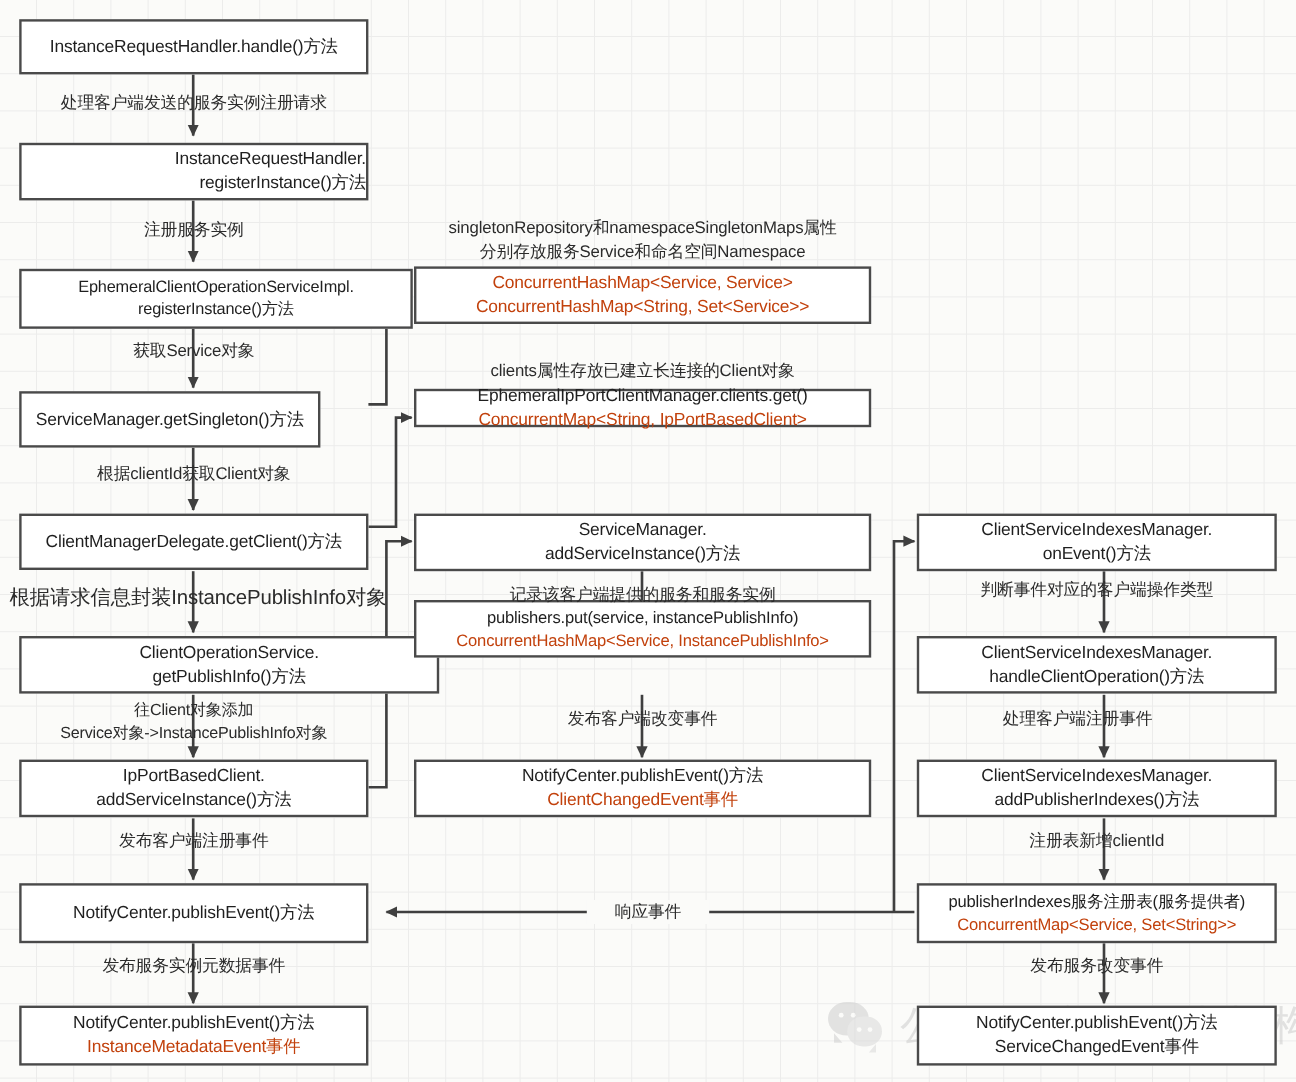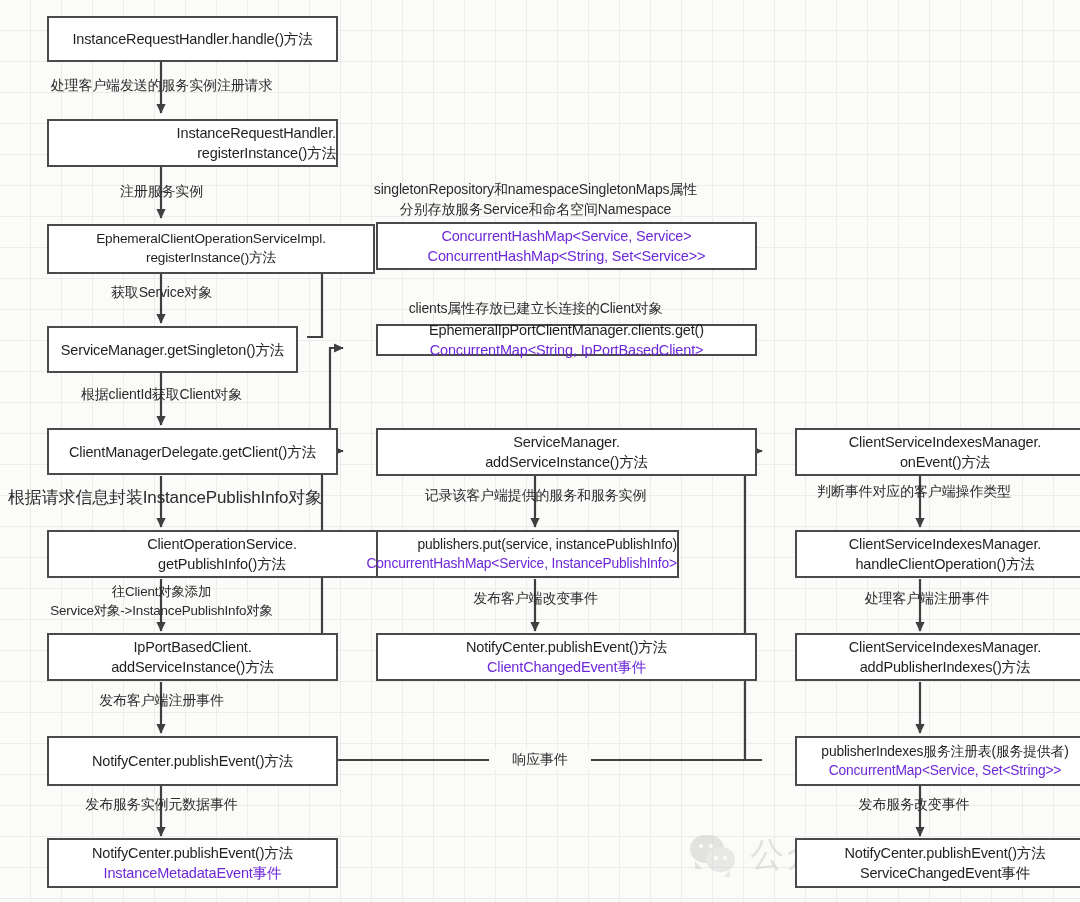--- a/index.html
+++ b/index.html
@@ -30,24 +30,23 @@
     display:flex;
     flex-direction:column;
     align-items:center;
     justify-content:center;
     text-align:center;
     color:#1f1f1f;
     font-size:14.5px;
     line-height:1.38;
     letter-spacing:-0.15px;
     z-index:3;
-    margin-left:31px;
   }
   .node .ln{display:block;white-space:nowrap;}
-  .node .red{color:#6d28d9;}
+  .node .red{color:#c2410c;}
 
   .elabel{
     position:absolute;
     color:#2b2b2b;
     font-size:14px;
     line-height:1.4;
     letter-spacing:-0.15px;
     text-align:center;
     white-space:nowrap;
     z-index:4;
@@ -226,21 +225,21 @@
 
   <div class="node" style="left:345px;top:428px;width:381px;height:48px;">
     <span class="ln">ServiceManager.</span>
     <span class="ln">addServiceInstance()方法</span>
   </div>
 
   <div class="elabel" style="left:345px;top:486px;width:381px;">
     <span class="ln">记录该客户端提供的服务和服务实例</span>
   </div>
 
-  <div class="node" style="left:345px;top:530px;width:303px;height:48px;font-size:13.8px;align-items:flex-end;">
+  <div class="node" style="left:345px;top:500px;width:381px;height:48px;font-size:13.8px;">
     <span class="ln">publishers.put(service, instancePublishInfo)</span>
     <span class="ln red">ConcurrentHashMap&lt;Service, InstancePublishInfo&gt;</span>
   </div>
 
   <div class="elabel" style="left:345px;top:589px;width:381px;">
     <span class="ln">发布客户端改变事件</span>
   </div>
 
   <div class="node" style="left:345px;top:633px;width:381px;height:48px;">
     <span class="ln">NotifyCenter.publishEvent()方法</span>
@@ -258,29 +257,32 @@
 
   <div class="elabel" style="left:764px;top:482px;width:300px;">
     <span class="ln">判断事件对应的客户端操作类型</span>
   </div>
 
   <div class="node" style="left:764px;top:530px;width:300px;height:48px;">
     <span class="ln">ClientServiceIndexesManager.</span>
     <span class="ln">handleClientOperation()方法</span>
   </div>
 
-  <div class="elabel" style="left:777px;top:589px;width:300px;">
+  <div class="elabel" style="left:748px;top:589px;width:300px;">
     <span class="ln">处理客户端注册事件</span>
   </div>
 
   <div class="node" style="left:764px;top:633px;width:300px;height:48px;">
     <span class="ln">ClientServiceIndexesManager.</span>
     <span class="ln">addPublisherIndexes()方法</span>
   </div>
 
+  <div class="elabel" style="left:764px;top:691px;width:300px;">
+    <span class="ln">注册表新增clientId</span>
+  </div>
 
   <div class="node" style="left:764px;top:736px;width:300px;height:50px;font-size:13.8px;">
     <span class="ln">publisherIndexes服务注册表(服务提供者)</span>
     <span class="ln red">ConcurrentMap&lt;Service, Set&lt;String&gt;&gt;</span>
   </div>
 
   <div class="elabel" style="left:764px;top:795px;width:300px;">
     <span class="ln">发布服务改变事件</span>
   </div>
 

